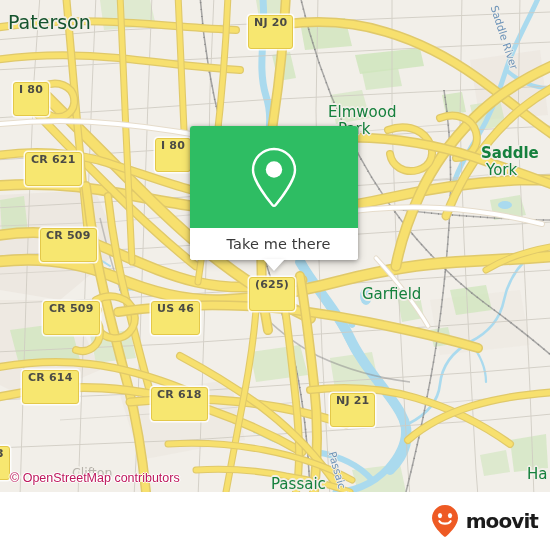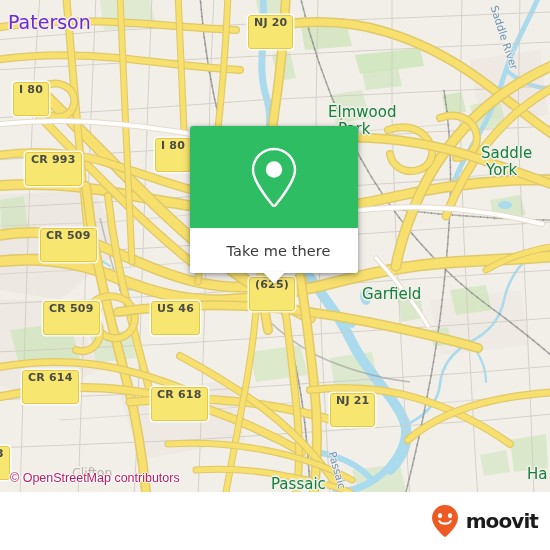--- a/index.html
+++ b/index.html
@@ -45,21 +45,21 @@
     position: absolute;
     color: #5d6168;
     font-family: "DejaVu Sans", sans-serif;
     white-space: nowrap;
     text-shadow:
        1.6px 0 #F2EFE9, -1.6px 0 #F2EFE9, 0 1.6px #F2EFE9, 0 -1.6px #F2EFE9,
        1.1px 1.1px #F2EFE9, -1.1px 1.1px #F2EFE9, 1.1px -1.1px #F2EFE9, -1.1px -1.1px #F2EFE9;
     pointer-events: none;
     line-height: 1.12;
   }
-  .place-city  { font-size: 19px; font-weight: 400; color: #6d28d9; }
+  .place-city  { font-size: 19px; font-weight: 400; color: #14532d; }
   .place-town  { font-size: 15px; font-weight: 400; color: #15803d; }
   .place-small { font-size: 12.5px; font-weight: 400; color: #8b8f96; }
 
   
   .water-label {
     position: absolute;
     color: #6d93b8;
     font-family: "DejaVu Sans", sans-serif;
     font-size: 10.5px;
     white-space: nowrap;
@@ -99,21 +99,21 @@
   }
   #card-hero {
     height: 102px;
     border-radius: 3px 3px 0 0;
     display: flex;
     align-items: center;
     justify-content: center;
     overflow: hidden;
   }
   #card-action {
-    height: 45px;
+    height: 32px;
     display: flex;
     align-items: center;
     justify-content: center;
     background: #ffffff;
     border-radius: 0 0 3px 3px;
     cursor: pointer;
     padding-left: 9px;
   }
   #card-action-label {
     font-family: "DejaVu Sans", sans-serif;
@@ -449,34 +449,34 @@
         <path class="rdcase2" stroke-width="6" d="M332,214 C368,208 404,206 440,208 C476,210 510,216 542,224"></path>
         <path class="rdfill2" stroke-width="4" d="M332,214 C368,208 404,206 440,208 C476,210 510,216 542,224"></path>
         <path class="rdcase2" stroke-width="5" d="M376,258 C396,280 414,302 428,326"></path>
         <path class="rdfill2" stroke-width="3.2" d="M376,258 C396,280 414,302 428,326"></path>
       </g>
     </svg>
 
     <div class="place-label place-city" style="left:8px;  top:12px;">Paterson</div>
     <div class="place-label place-town" style="left:328px;top:104px;">Elmwood</div>
     <div class="place-label place-town" style="left:338px;top:121px;">Park</div>
-    <div class="place-label place-town" style="left:481px;top:145px;">Saddle</div>
+    <div class="place-label place-town" style="left:481px;top:145px;font-weight:bold;">Saddle</div>
     <div class="place-label place-town" style="left:486px;top:162px;">York</div>
     <div class="place-label place-town" style="left:362px;top:286px;">Garfield</div>
     <div class="place-label place-town" style="left:271px;top:476px;">Passaic</div>
     <div class="place-label place-small" style="left:72px; top:466px; color:#b7b3ab;">Clifton</div>
     <div class="place-label place-town" style="left:527px;top:466px;">Ha</div>
 
     <div class="water-label" style="left:500px; top:4px;  transform:rotate(72deg); transform-origin:left top;">Saddle River</div>
     <div class="water-label" style="left:338px; top:450px; transform:rotate(74deg); transform-origin:left top;">Passaic River</div>
 
     <div class="shield" style="left:248px; top:15px;">NJ 20</div>
     <div class="shield" style="left:13px;  top:82px;">I 80</div>
     <div class="shield" style="left:155px; top:138px;">I 80</div>
-    <div class="shield" style="left:25px;  top:152px;">CR 993</div>
+    <div class="shield" style="left:25px;  top:152px;">CR 621</div>
     <div class="shield" style="left:40px;  top:228px;">CR 509</div>
     <div class="shield" style="left:43px;  top:301px;">CR 509</div>
     <div class="shield" style="left:151px; top:301px;">US 46</div>
     <div class="shield" style="left:22px;  top:370px;">CR 614</div>
     <div class="shield" style="left:151px; top:387px;">CR 618</div>
     <div class="shield" style="left:249px; top:277px;">(625)</div>
     <div class="shield" style="left:330px; top:393px;">NJ 21</div>
     <div class="shield" style="left:-10px; top:446px;">3</div>
 
     <div id="info-card">

